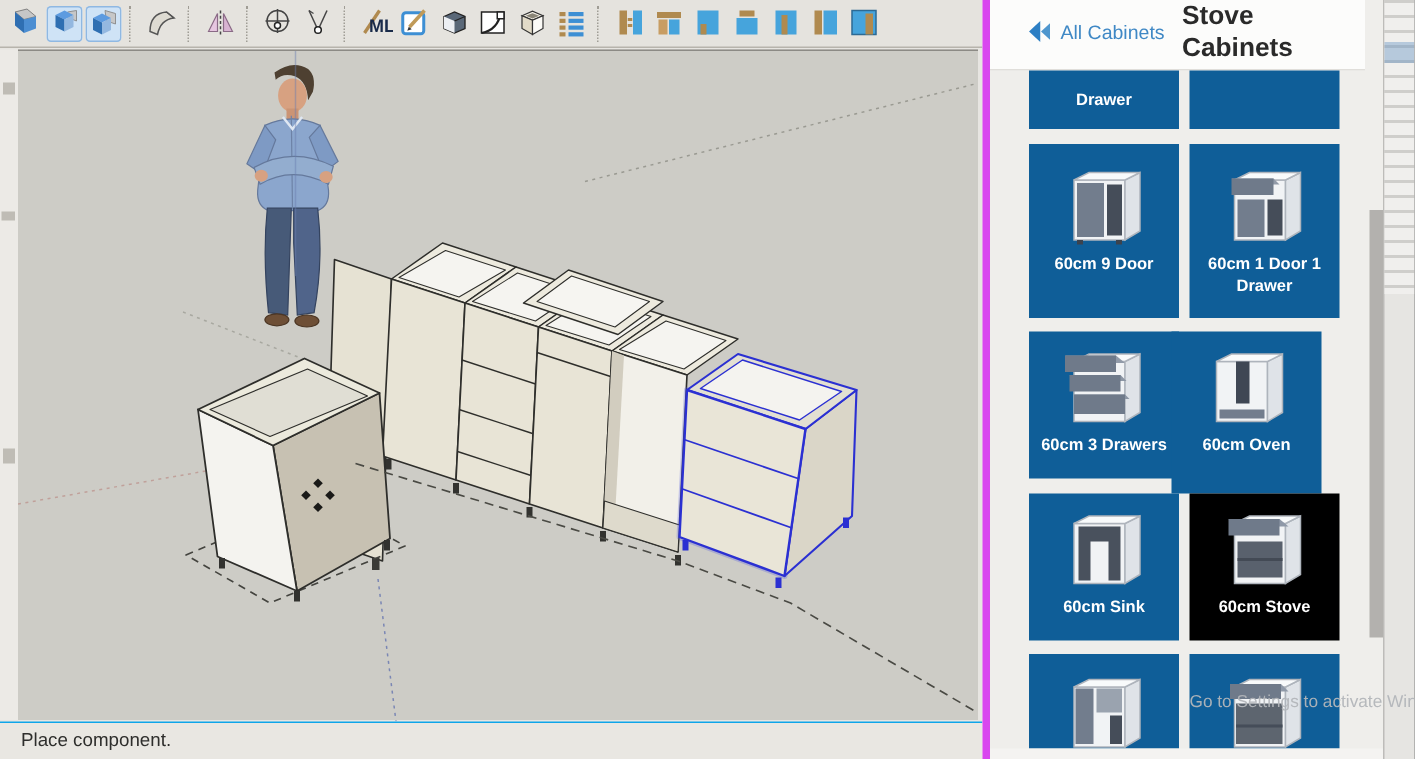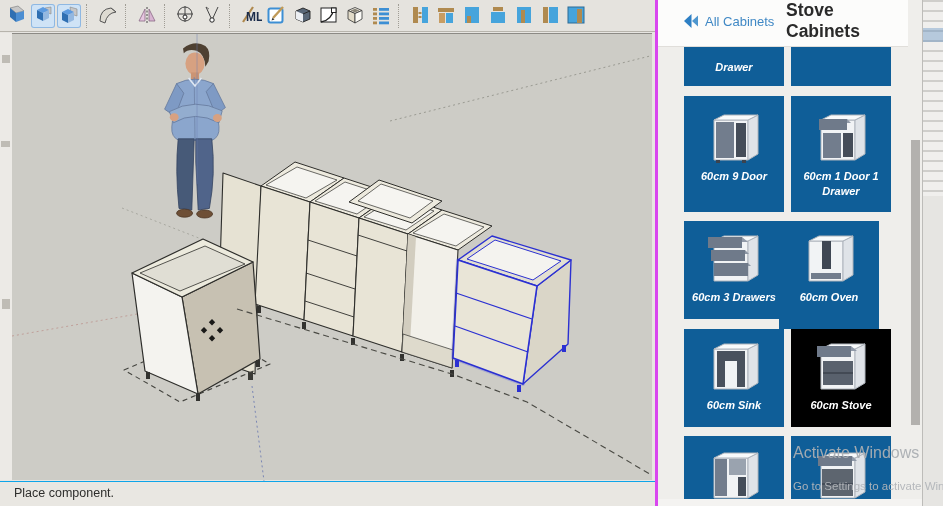--- a/index.html
+++ b/index.html
@@ -21,28 +21,28 @@
   #viewport{position:absolute;left:12px;top:33px;width:640px;height:447px;background:#cdccc6;
             border-top:1px solid #8c8a85;box-sizing:border-box;z-index:1;cursor:crosshair;}
 
   
   #statusbar{position:absolute;left:0;top:481px;width:655px;height:32px;background:#e9e7e2;
              border-top:1px solid #0ea5e9;box-sizing:border-box;z-index:4;}
   #statusbar span{display:block;padding:4px 0 0 14px;font-size:12.5px;color:#2e2e2c;}
 
   
   #panel{position:absolute;left:655px;top:0;width:267px;height:506px;background:#efeeeb;
-         border-left:3px solid #d946ef;box-sizing:border-box;z-index:10;}
+         border-left:5px solid #d946ef;box-sizing:border-box;z-index:10;}
   #panel-header{position:absolute;left:0;top:0;width:250px;height:46px;background:#fcfcfb;
                 border-bottom:1px solid #e0deda;}
   #back-link{position:absolute;left:24px;top:13px;display:flex;align-items:center;gap:6px;cursor:pointer;}
   #back-link span{font-size:13px;color:#3f88c5;}
   #panel-title{position:absolute;left:128px;top:0;width:96px;margin:0;font-size:17.5px;
                line-height:21px;font-weight:bold;color:#2a2a2a;}
-  .tile{position:absolute;width:100px;background:#0f5e98;overflow:hidden;cursor:pointer;font-style:italic;}
+  .tile{position:absolute;width:100px;background:#0f5e98;overflow:hidden;cursor:pointer;}
   .t0{left:26px;top:47px;height:39px}.t1{left:133px;top:47px;height:39px}
   .t2{left:26px;top:96px;height:116px}.t3{left:133px;top:96px;height:116px}
   .t4{left:26px;top:221px;height:98px}.t5{left:121px;top:221px;height:108px}
   .t6{left:26px;top:329px;height:98px}.t7{left:133px;top:329px;height:98px}
   .t8{left:26px;top:436px;height:63px}.t9{left:133px;top:436px;height:63px}
   .timg{display:flex;justify-content:center;margin-top:10px;height:56px;}
   .t2 .timg,.t3 .timg{margin-top:14px;}
   .t8 .timg,.t9 .timg{margin-top:12px;}
   .tlbl{color:#fff;font-weight:bold;font-size:11px;text-align:center;line-height:15px;
         padding:0 6px;margin-top:3px;}
@@ -461,17 +461,16 @@
     <div id="scroll-thumb"></div>
     <div id="panel-bottom-strip"></div>
   </div>
 
   <div id="right-strip">
     <div id="ridges"></div>
     <div id="ridge-accent"></div>
   </div>
 
   <div id="watermark">
-    <div id="wm1">Activate Windows</div>
     <div id="wm2">Go to Settings to activate Win</div>
   </div>
 
 </div>
 
 </body></html>

